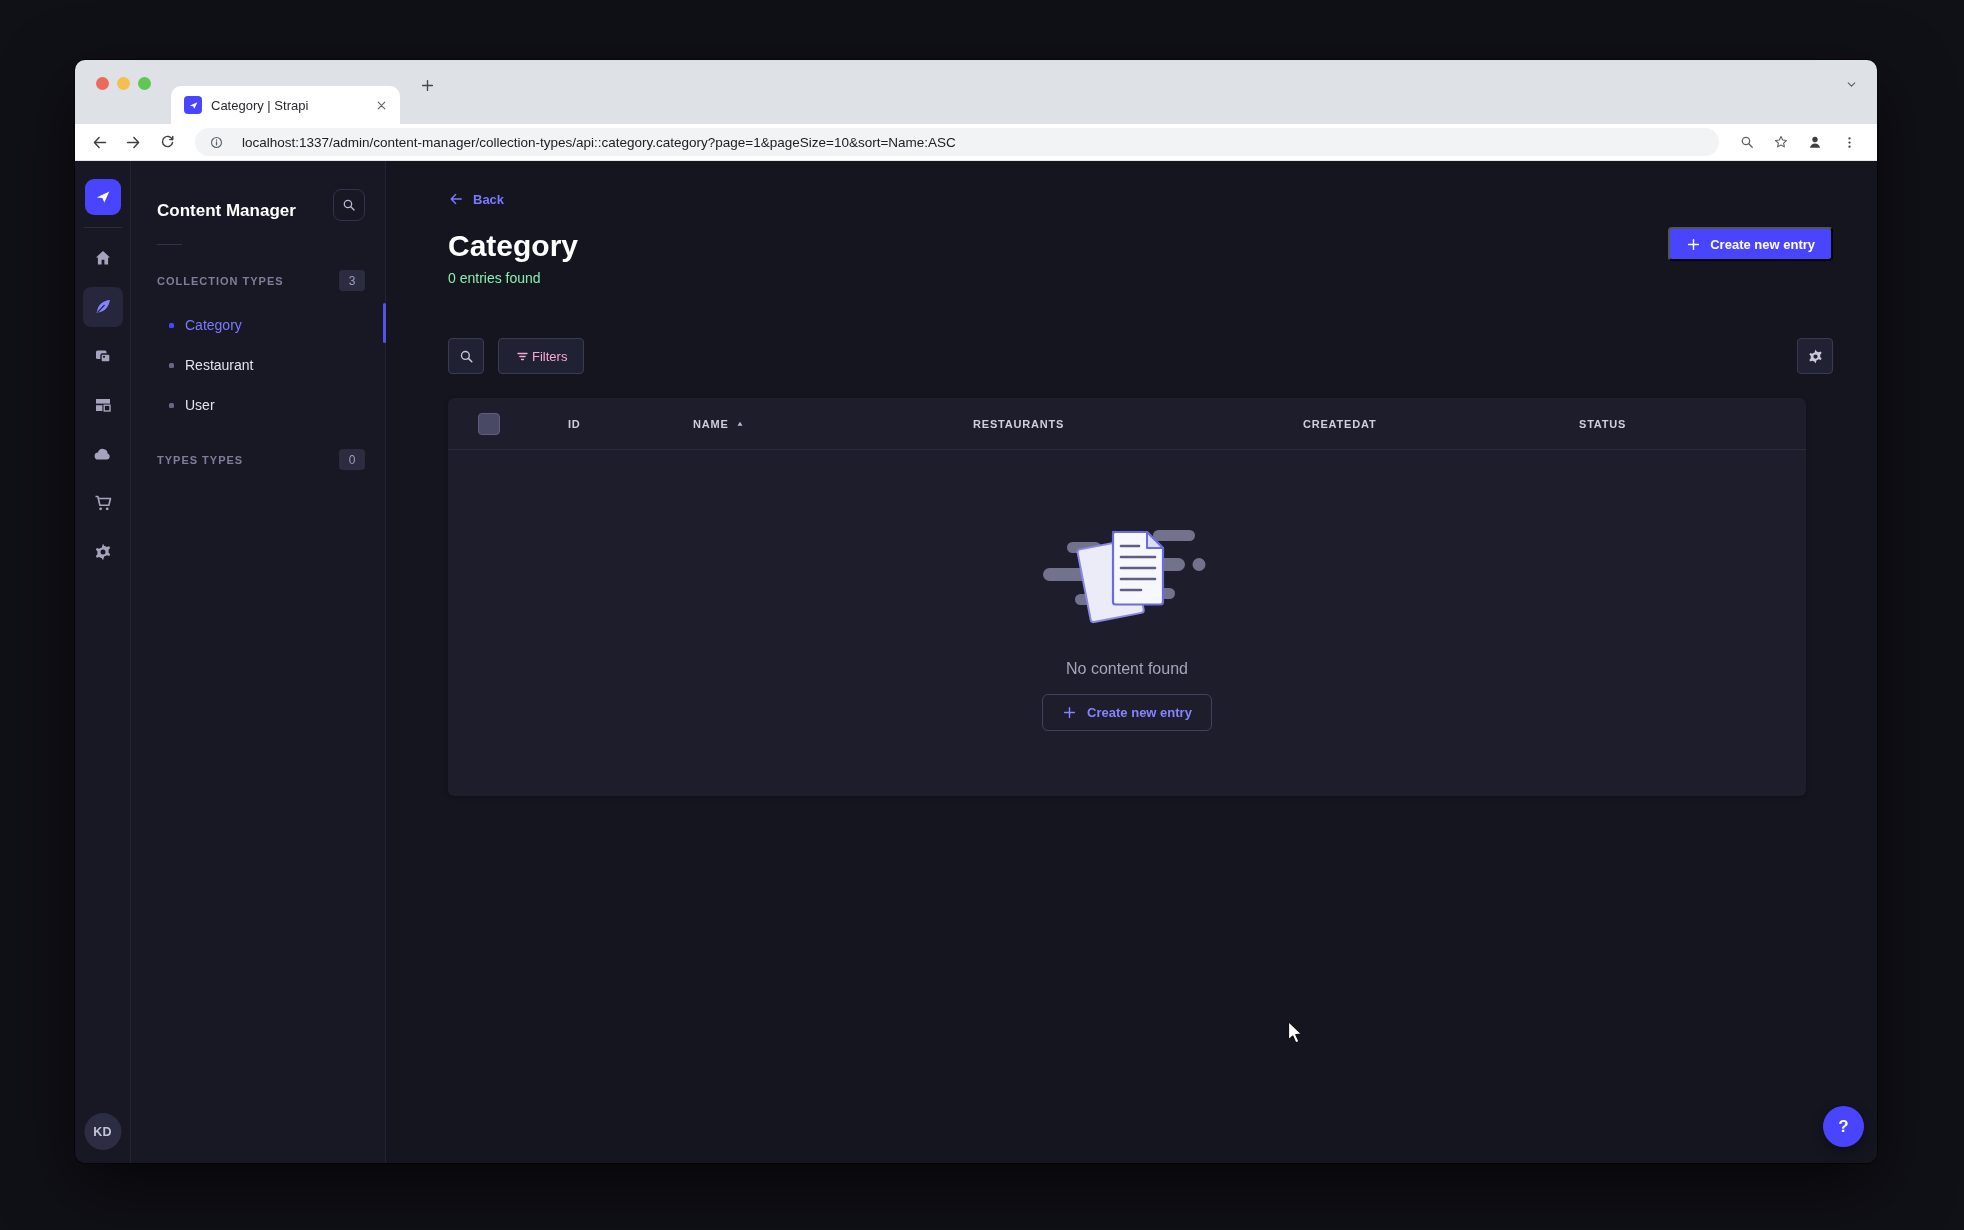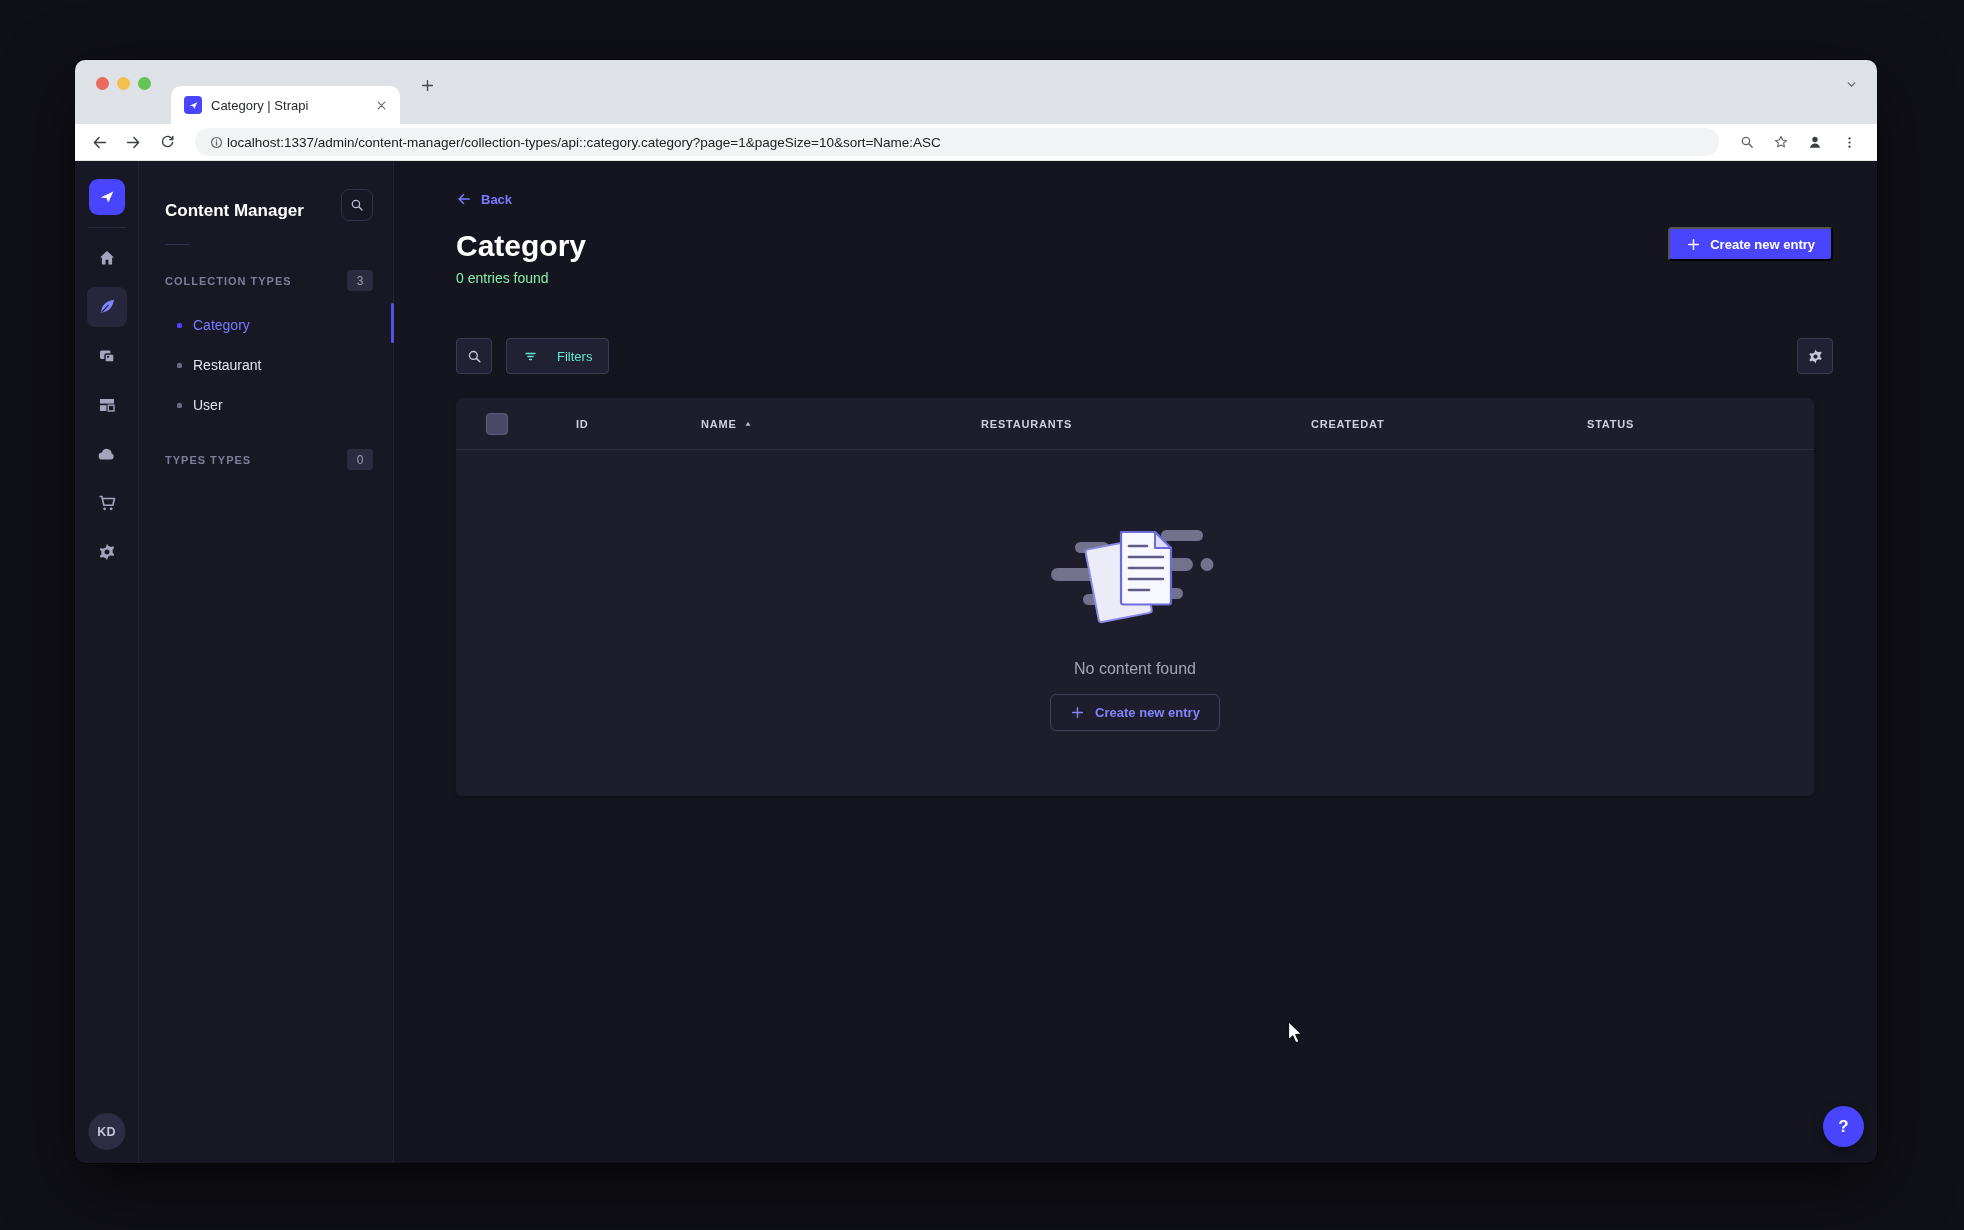--- a/index.html
+++ b/index.html
@@ -37,28 +37,28 @@
     display:flex; align-items:center; justify-content:center; flex:none; }
   .tab-title { flex:1; font-size:13px; color:#27292d; white-space:nowrap; overflow:hidden; text-overflow:ellipsis; }
   .tab-close { width:18px; height:18px; display:flex; align-items:center; justify-content:center; border-radius:50%; color:#5f6368; flex:none; }
   .newtab { position:absolute; left:340px; top:13px; width:24px; height:24px; display:flex; align-items:center; justify-content:center; color:#454746; }
   .tabs-chevron { position:absolute; right:16px; top:14px; width:20px; height:20px; display:flex; align-items:center; justify-content:center; color:#5f6368; }
 
   
   .toolbar { height:37px; background:#ffffff; flex:none; display:flex; align-items:center; padding:0 14px 0 10px; gap:6px; border-bottom:1px solid #e6e6e6; }
   .tb-btn { width:28px; height:28px; border-radius:50%; display:flex; align-items:center; justify-content:center; color:#5f6368; flex:none; }
   .tb-btn.dark { color:#3c4043; }
-  .omnibox { flex:1; height:28px; background:#f1f3f4; border-radius:14px; margin:0 8px; display:flex; align-items:center; padding:0 14px; gap:3px; min-width:0; }
+  .omnibox { flex:1; height:28px; background:#f1f3f4; border-radius:14px; margin:0 8px; display:flex; align-items:center; padding:0 14px; gap:18px; min-width:0; }
   .omnibox .url { font-size:13.5px; color:#202124; white-space:nowrap; overflow:hidden; }
 
   
   .app { flex:1; display:flex; position:relative; background:#151520; min-height:0; }
 
   
-  .rail { width:64px; flex:none; background:#181825; border-right:1px solid #232338; position:relative;
+  .rail { width:56px; flex:none; background:#181825; border-right:1px solid #232338; position:relative;
     display:flex; flex-direction:column; align-items:center; padding-top:18px; }
   .logo-btn { width:36px; height:36px; border-radius:9px; background:#4945ff; display:flex; align-items:center; justify-content:center; }
   .rail-divider { width:38px; height:1px; background:#2b2b40; margin:12px 0 10px; }
   .rail-nav { display:flex; flex-direction:column; align-items:center; gap:9px; }
   .rail-item { width:40px; height:40px; border-radius:8px; display:flex; align-items:center; justify-content:center; color:#a4a4bd; }
   .rail-item.active { background:#26263c; color:#8583ff; }
   .rail-avatar { position:absolute; bottom:13px; left:50%; transform:translateX(-50%);
     width:37px; height:37px; border-radius:50%; background:#2c2c42; color:#c3c3d8;
     display:flex; align-items:center; justify-content:center; font-size:12.5px; font-weight:bold; letter-spacing:.3px; }
 
@@ -85,21 +85,21 @@
   .back-row { display:inline-flex; align-items:center; gap:9px; color:#7b79ff; font-size:13px; font-weight:bold; }
   .title-row { display:flex; align-items:flex-start; margin-top:16px; }
   .page-title { font-size:30px; font-weight:bold; color:#ffffff; line-height:38px; }
   .page-subtitle { margin-top:5px; font-size:14px; color:#86efac; }
   .btn-primary { margin-left:auto; height:34px; padding:0 16px; border-radius:4px; background:#4945ff; color:#ffffff;
     font-size:13px; font-weight:bold; display:flex; align-items:center; gap:9px; }
   .action-row { margin-top:52px; display:flex; align-items:center; gap:14px; }
   .sq-btn { width:36px; height:36px; border-radius:4px; border:1px solid #3a3a55; background:#212134; color:#c8c8da;
     display:flex; align-items:center; justify-content:center; }
   .filters-btn { height:36px; padding:0 16px; border-radius:4px; border:1px solid #3a3a55; background:#212134;
-    color:#5eead4; font-size:13px; display:flex; align-items:center; gap:19px; }
+    color:#f9a8d4; font-size:13px; display:flex; align-items:center; gap:2px; }
   .gear-btn { margin-left:auto; }
 
   
   .table-card { margin-top:24px; width:1358px; height:398px; background:#1d1d2b; border-radius:6px;
     box-shadow:0 1px 4px rgba(0,0,0,.35); display:flex; flex-direction:column; }
   .thead { height:52px; flex:none; display:grid; grid-template-columns:120px 125px 280px 330px 276px 1fr;
     align-items:center; border-bottom:1px solid #2b2b3f; }
   .th { font-size:11px; font-weight:bold; letter-spacing:.8px; color:#cfcfde; display:flex; align-items:center; gap:6px; }
   .th-check { padding-left:30px; }
   .checkbox { width:22px; height:22px; border-radius:4px; background:#494966; border:1px solid #5d5d80; }

